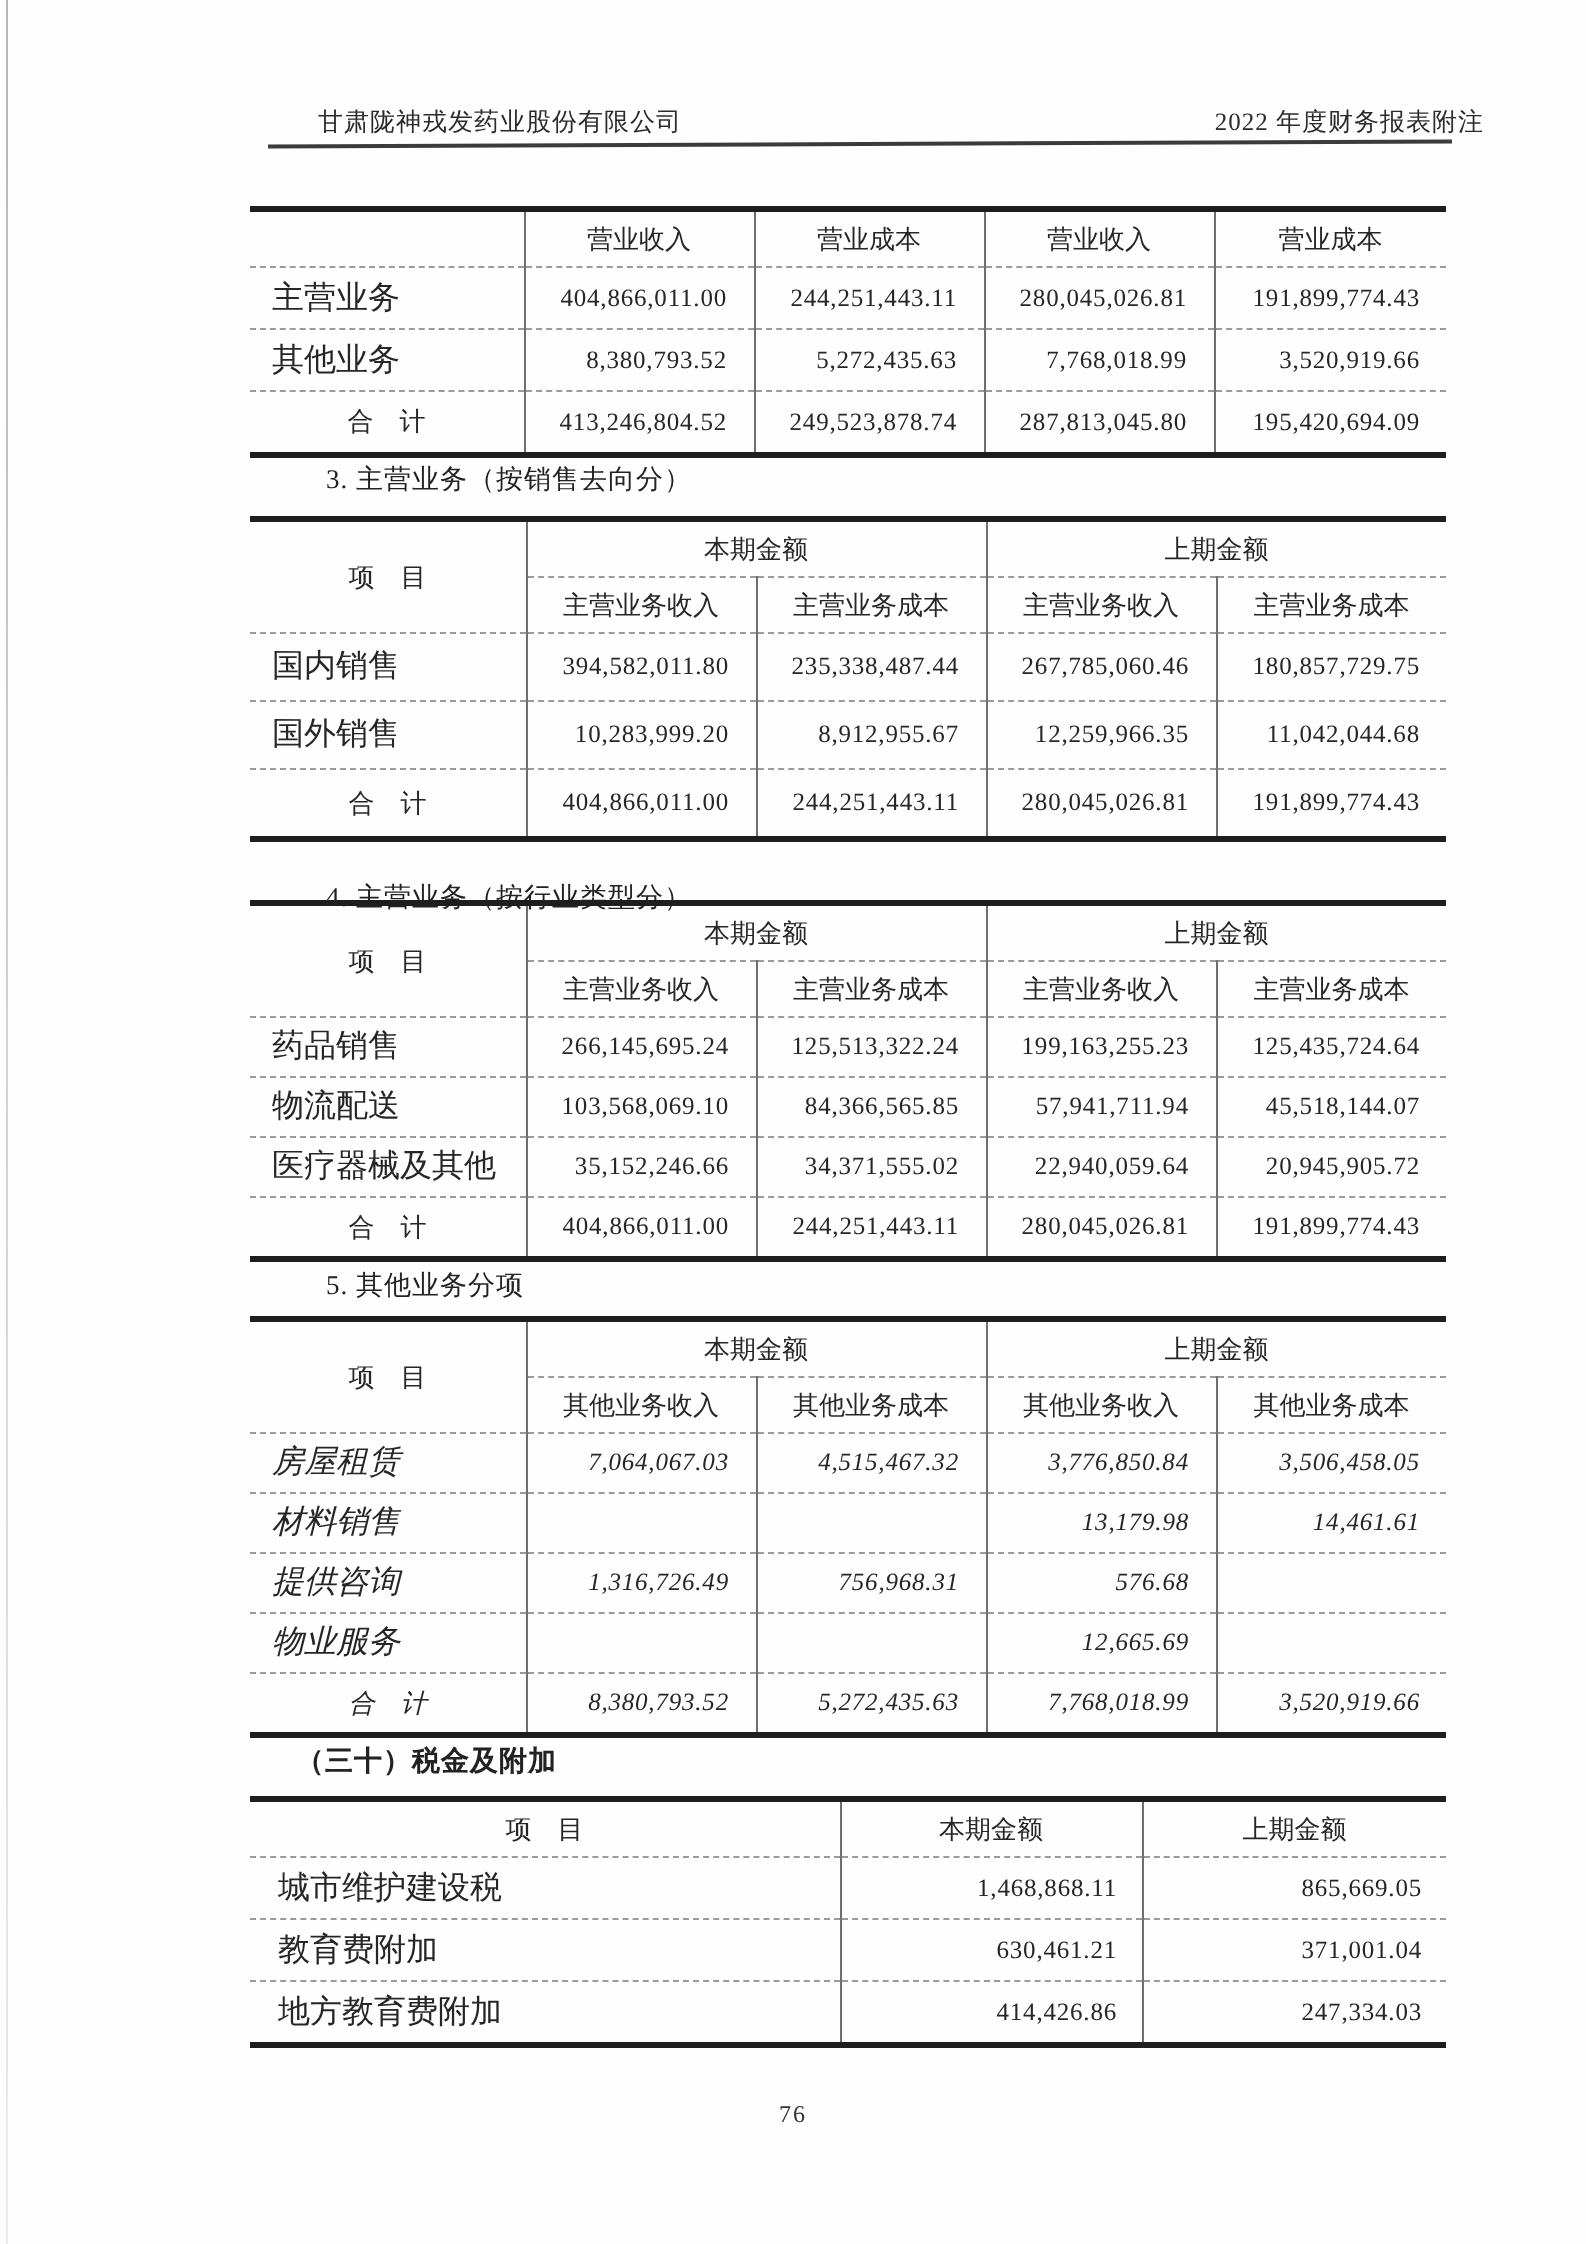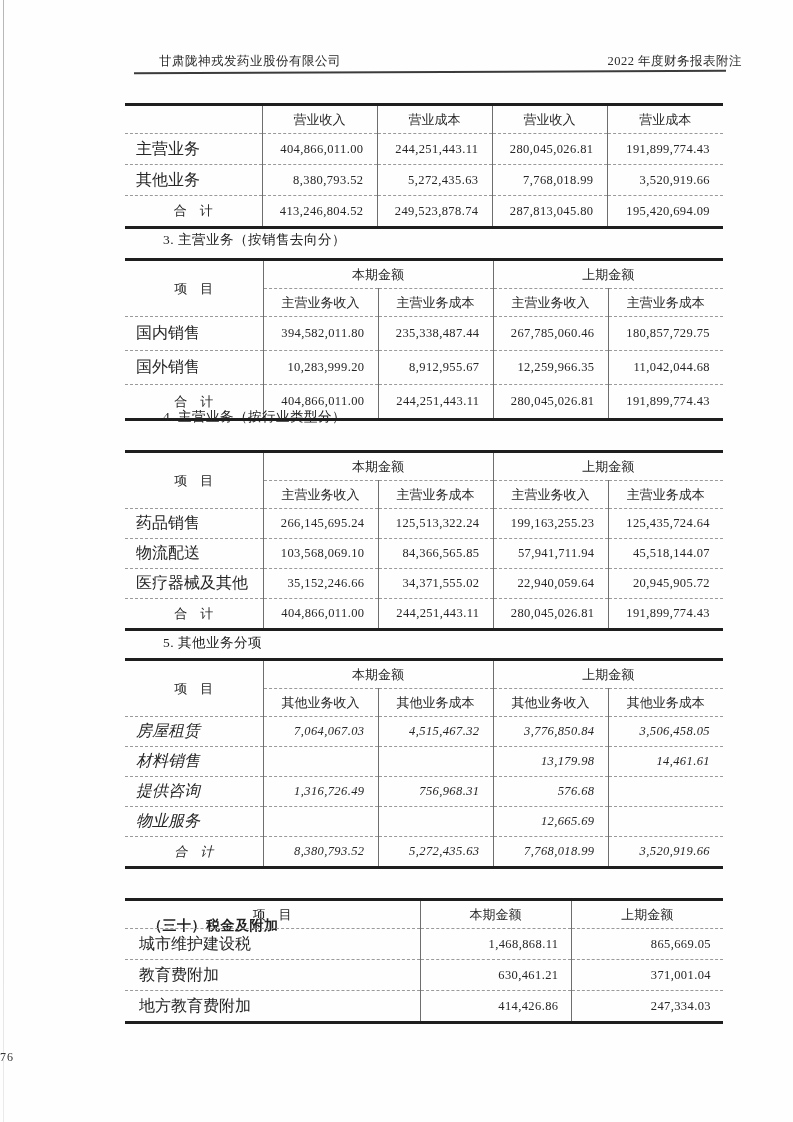--- a/index.html
+++ b/index.html
@@ -55,21 +55,21 @@
   
   .sec{
     position:absolute;left:125px;width:598px;
     font-size:13.5px;color:#222;letter-spacing:.5px;
   }
   .sec.ind38{padding-left:38px;}
   .sec.ind23{padding-left:23px;font-weight:bold;font-size:14px;}
   
   .page-number{
     position:absolute;top:1050px;left:0;width:100%;
-    font-size:12px;color:#333;letter-spacing:1px;
+    text-align:center;font-size:12px;color:#333;letter-spacing:1px;
   }
 </style>
 </head>
 <body>
 
 <div class="page">
   <div class="scan-edge"></div>
 
   <div class="doc-header">
     <span>甘肃陇神戎发药业股份有限公司</span>
@@ -160,21 +160,21 @@
         <td class="ctr">合　计</td>
         <td class="bl num">404,866,011.00</td>
         <td class="bl num">244,251,443.11</td>
         <td class="bl num">280,045,026.81</td>
         <td class="bl num">191,899,774.43</td>
       </tr>
     </tbody>
       </table>
   </div>
 
-  <div class="sec ind38" style="top:408px">4. 主营业务（按行业类型分）</div>
+  <div class="sec ind38" style="top:440px">4. 主营业务（按行业类型分）</div>
 
   <div class="tblwrap" style="top:450px">
     <table class="tbl" id="t3">
       <colgroup>
           <col style="width:138px">
           <col style="width:115px">
           <col style="width:115px">
           <col style="width:115px">
           <col style="width:115px">
         </colgroup>
@@ -277,21 +277,21 @@
         <td class="ctr">合　计</td>
         <td class="bl num">8,380,793.52</td>
         <td class="bl num">5,272,435.63</td>
         <td class="bl num">7,768,018.99</td>
         <td class="bl num">3,520,919.66</td>
       </tr>
     </tbody>
       </table>
   </div>
 
-  <div class="sec ind23" style="top:917px">（三十）税金及附加</div>
+  <div class="sec ind23" style="top:872px">（三十）税金及附加</div>
 
   <div class="tblwrap" style="top:898px">
     <table class="tbl" id="t5">
       <colgroup>
           <col style="width:295px">
           <col style="width:151px">
           <col style="width:152px">
         </colgroup>
       <tbody>
           <tr class="h">

